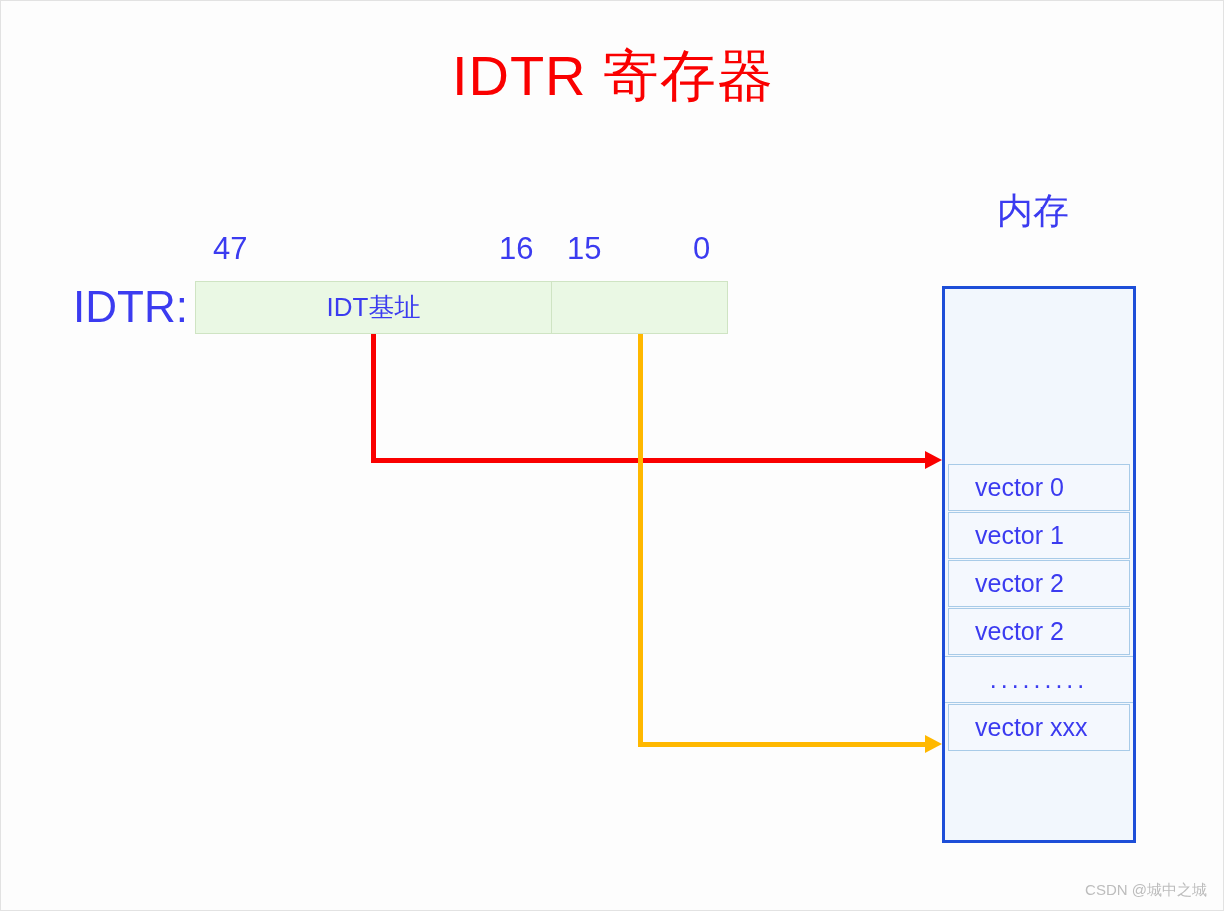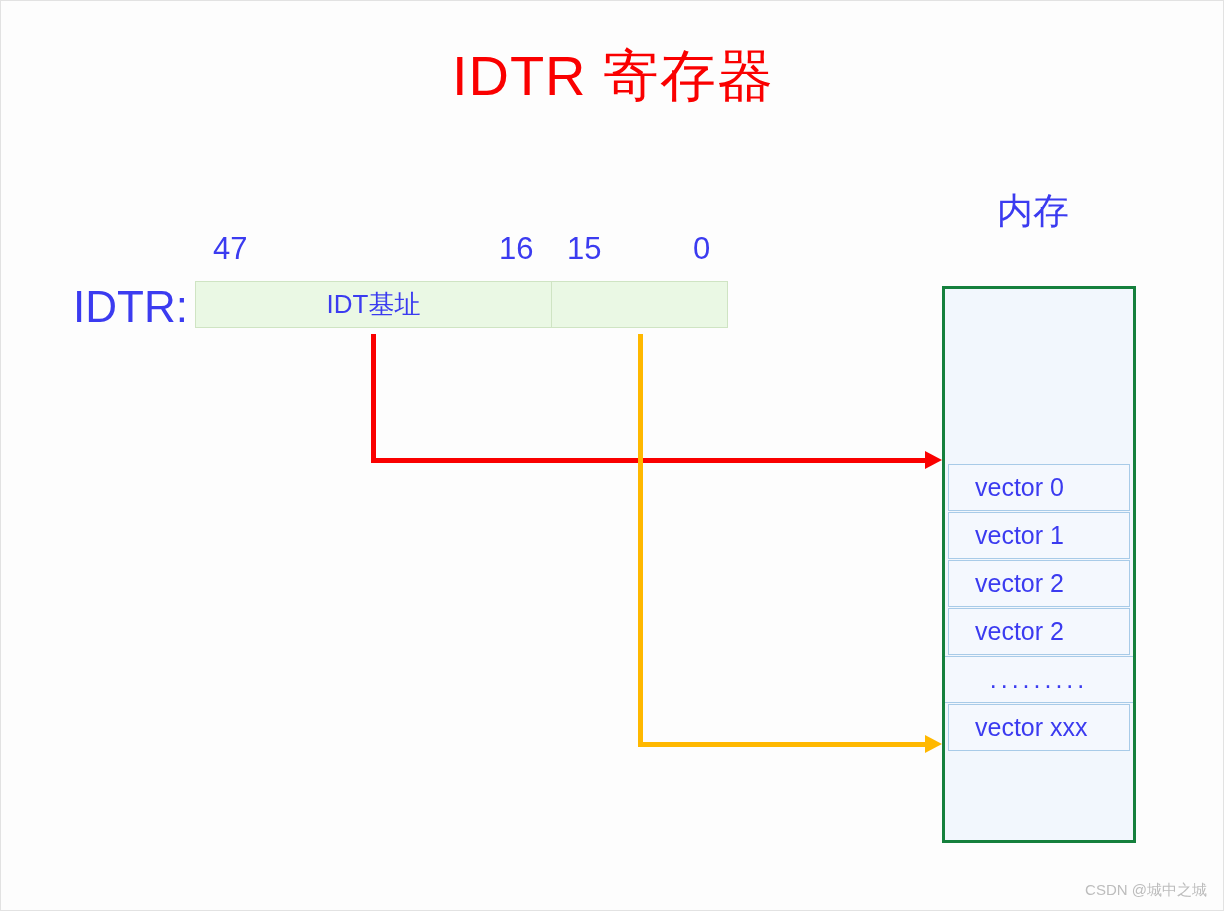--- a/index.html
+++ b/index.html
@@ -53,21 +53,21 @@
     font-size: 44px;
     line-height: 40px;
     color: #3b3bf0;
     white-space: nowrap;
   }
   #register-box {
     position: absolute;
     left: 194px;
     top: 280px;
     width: 533px;
-    height: 47px;
+    height: 53px;
     box-sizing: border-box;
     border: 1.5px solid #cfe4c3;
     background: #eaf8e4;
     display: flex;
   }
   .reg-field {
     box-sizing: border-box;
     display: flex;
     align-items: center;
     justify-content: center;
@@ -88,21 +88,21 @@
     color: #3b3bf0;
     white-space: nowrap;
   }
   #memory-box {
     position: absolute;
     left: 941px;
     top: 285px;
     width: 194px;
     height: 557px;
     box-sizing: border-box;
-    border: 3px solid #15803d;
+    border: 3px solid #1d4ed8;
     background: #f2f7fd;
   }
   #memory-rows {
     position: absolute;
     left: 0;
     top: 175px;
     width: 100%;
   }
   .mem-row {
     box-sizing: border-box;

